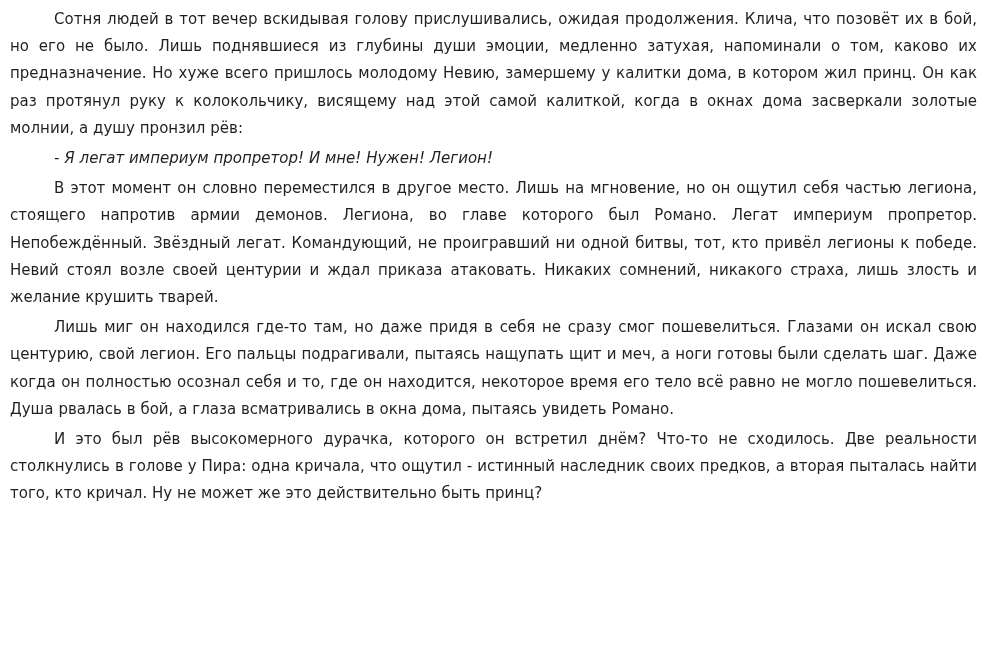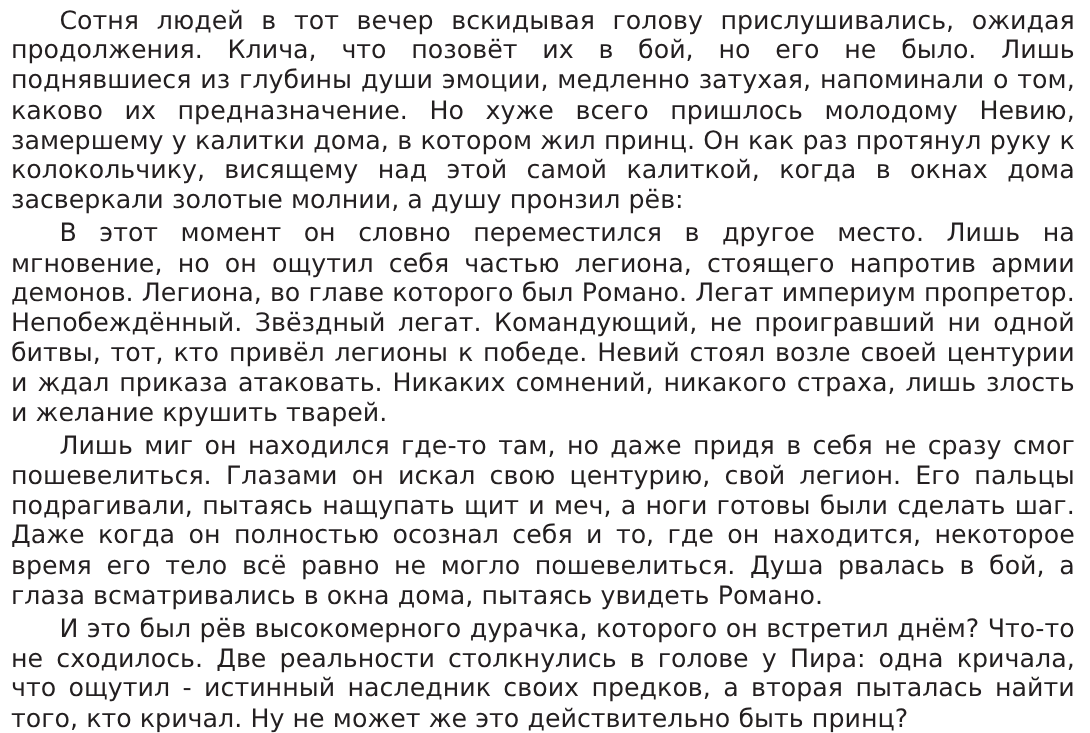--- a/index.html
+++ b/index.html
@@ -15,37 +15,38 @@
   }
   .page {
     box-sizing: border-box;
     width: 991px;
     height: 666px;
     padding: 6px 14px 0 10px;
     background: #ffffff;
   }
   .para {
     margin: 0 0 3px 0;
-    font-size: 23px;
+    font-size: 15px;
     line-height: 27.2px;
     text-align: justify;
     text-indent: 44px;
     color: #231f20;
     hyphens: manual;
     word-spacing: 0.1px;
   }
   .para.dialogue {
     font-style: italic;
     text-indent: 44px;
   }
   .para:last-child {
     margin-bottom: 0;
   }
 </style>
 </head>
 <body>
 
 <div class="page">
   <p class="para">Сотня людей в тот вечер вскидывая голову прислушивались, ожидая продолжения. Клича, что позовёт их в бой, но его не было. Лишь поднявшиеся из глубины души эмоции, медленно затухая, напоминали о том, каково их предназначение. Но хуже всего пришлось молодому Невию, замершему у калитки дома, в котором жил принц. Он как раз протянул руку к колокольчику, висящему над этой самой калиткой, когда в окнах дома засверкали золотые молнии, а душу пронзил рёв:</p>
+  <p class="para dialogue">- Я легат империум пропретор! И мне! Нужен! Легион!</p>
   <p class="para">В этот момент он словно переместился в другое место. Лишь на мгновение, но он ощутил себя частью легиона, стоящего напротив армии демонов. Легиона, во главе которого был Романо. Легат империум пропретор. Непобеждённый. Звёздный легат. Командующий, не проигравший ни одной битвы, тот, кто привёл легионы к победе. Невий стоял возле своей центурии и ждал приказа атаковать. Никаких сомнений, никакого страха, лишь злость и желание крушить тварей.</p>
   <p class="para">Лишь миг он находился где-то там, но даже придя в себя не сразу смог пошевелиться. Глазами он искал свою центурию, свой легион. Его пальцы подрагивали, пытаясь нащупать щит и меч, а ноги готовы были сделать шаг. Даже когда он полностью осознал себя и то, где он находится, некоторое время его тело всё равно не могло пошевелиться. Душа рвалась в бой, а глаза всматривались в окна дома, пытаясь увидеть Романо.</p>
   <p class="para">И это был рёв высокомерного дурачка, которого он встретил днём? Что-то не сходилось. Две реальности столкнулись в голове у Пира: одна кричала, что ощутил - истинный наследник своих предков, а вторая пыталась найти того, кто кричал. Ну не может же это действительно быть принц?</p>
 </div>
 
 </body></html>

